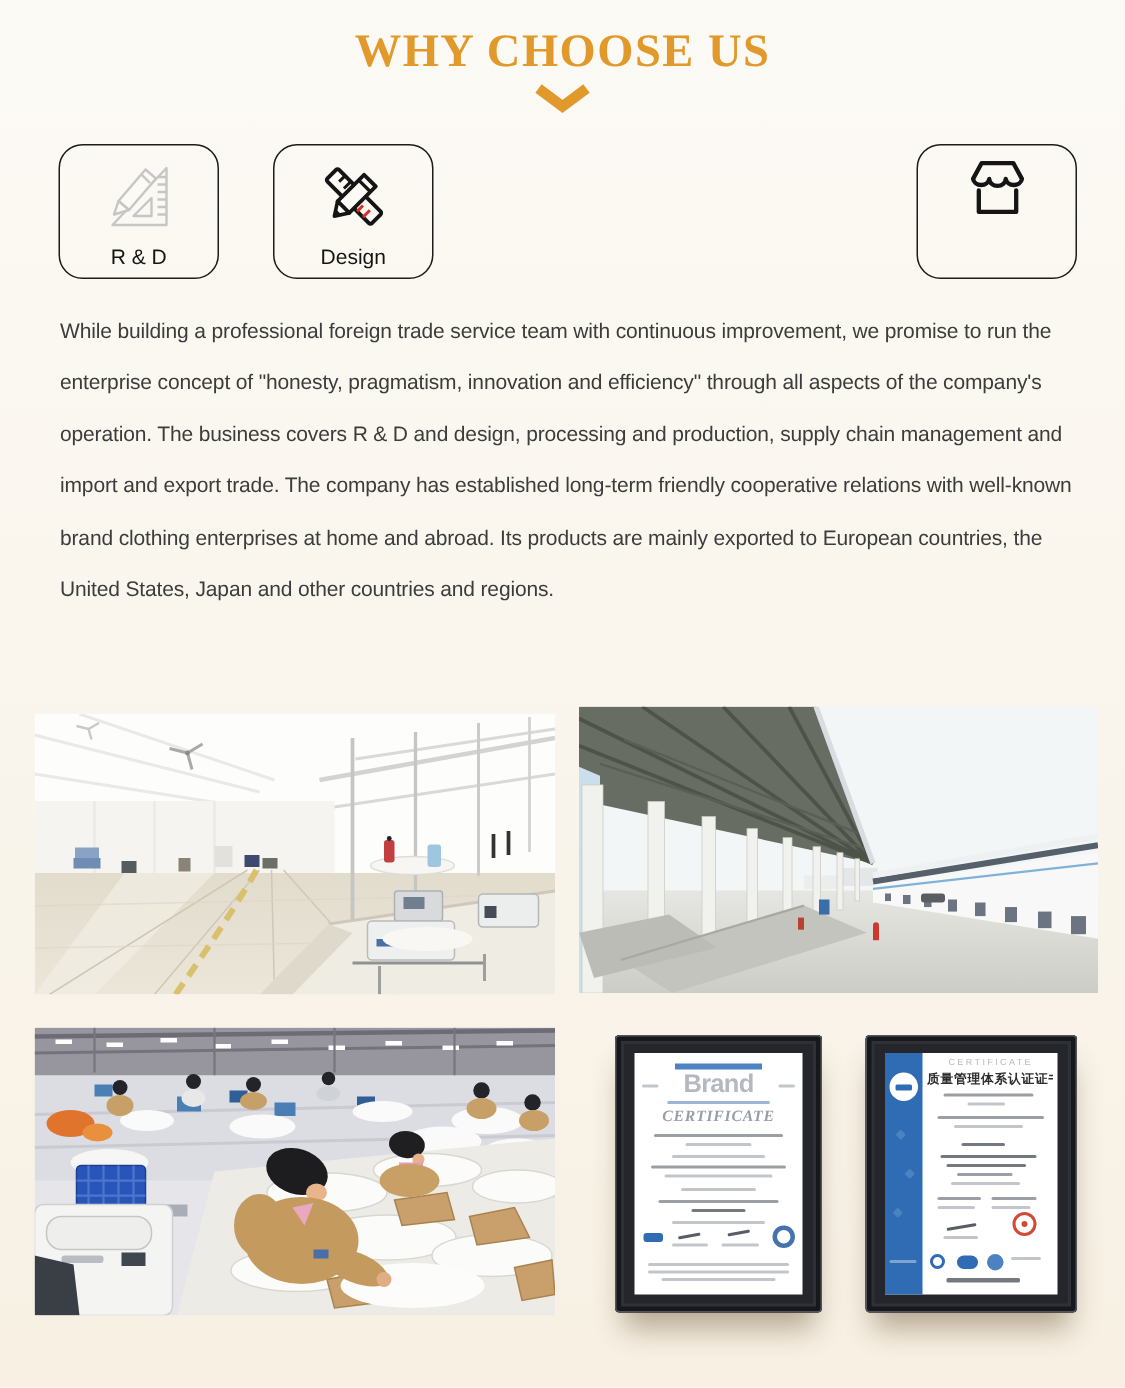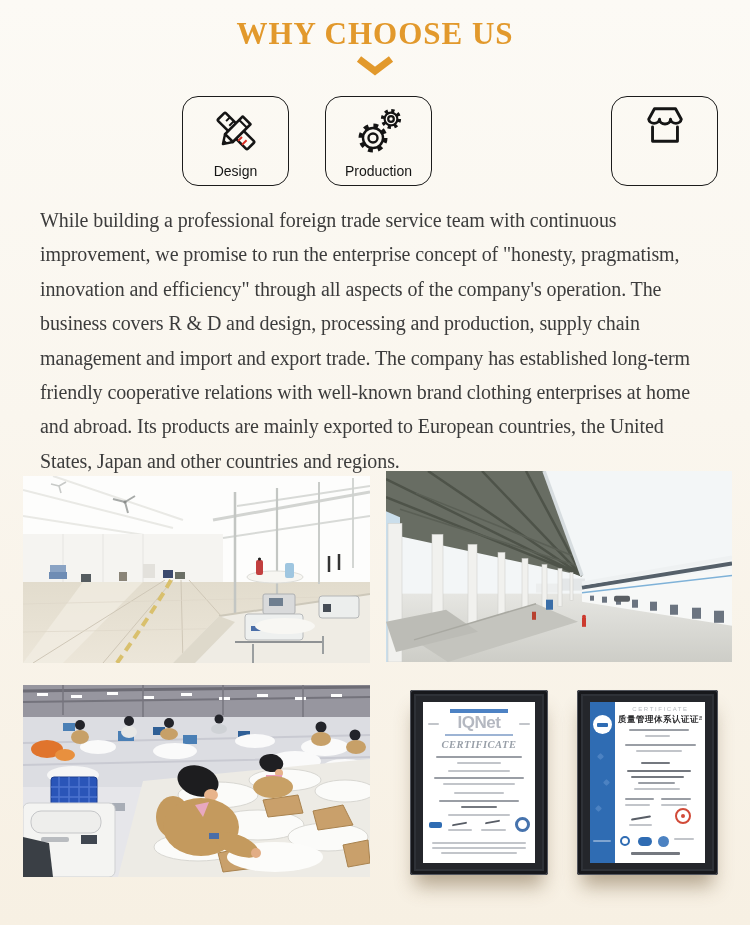--- a/index.html
+++ b/index.html
@@ -25,21 +25,21 @@
   .feature .ficon { position:absolute; top:9px; left:50%; transform:translateX(-50%); }
   .f5 .ficon { top:5px; }
   .feature-label {
     position:absolute; bottom:6px; left:2px; right:2px; text-align:center;
     font-size:14px; line-height:16px; color:#151515;
   }
   .f5 .feature-label { bottom:3px; }
   
   .about {
     position:absolute; top:203px; left:40px; width:676px;
-    font-size:20px; line-height:34.4px; letter-spacing:-0.1px; color:#3c3c3c;font-family:Liberation Serif, serif;
+    font-size:14px; line-height:34.4px; letter-spacing:-0.1px; color:#3c3c3c;
   }
   
   .photo { position:absolute; overflow:hidden; }
   .photo svg { display:block; width:100%; height:100%; }
   .ph1 { left:23px;  top:476px; width:347px; height:187px; }
   .ph2 { left:386px; top:471px; width:346px; height:191px; }
   .ph3 { left:23px;  top:685px; width:347px; height:192px; }
   
   .cert {
     position:absolute; top:690px; height:185px;
@@ -86,51 +86,51 @@
 </head>
 <body>
 
 <div class="page">
 
   <h1 class="title">WHY CHOOSE US</h1>
   <svg class="chevron" width="38" height="20" viewBox="0 0 38 20">
     <polyline points="3,3 19,15 35,3" fill="none" stroke="#e2992c" stroke-width="7"></polyline>
   </svg>
 
+  <div class="feature f1">
+    <svg class="ficon" width="52" height="50" viewBox="0 0 52 50">
+      <g fill="none" stroke="#c6c6c6" stroke-width="1.6" stroke-linejoin="round">
+        <path d="M44 6 L44 44 L8 44 Z"></path>
+        <path d="M34 38 L34 26 L22 38 Z"></path>
+        <path d="M38 12 H44 M38 17 H44 M38 22 H44 M38 27 H44 M38 32 H44 M38 37 H44"></path>
+        <path d="M12 28 L30 7 L37 13 L19 34 Z" fill="#fcfaf4"></path>
+        <path d="M12 28 L9 37 L19 34 Z" fill="#fcfaf4"></path>
+        <path d="M27 10 L33 16"></path>
+      </g>
+    </svg>
+    <div class="feature-label">R &amp; D</div>
+  </div>
 
   <div class="feature f2">
     <svg class="ficon" width="52" height="50" viewBox="0 0 52 50">
       <g transform="rotate(45 26 25)">
         <rect x="5" y="19.5" width="42" height="11" rx="1.5" fill="#fcfaf4" stroke="#151515" stroke-width="2.6"></rect>
         <path d="M12 19.5 V25 M17.5 19.5 V26" stroke="#151515" stroke-width="2"></path>
         <path d="M34.5 30.5 V25 M40 30.5 V24" stroke="#d93025" stroke-width="2"></path>
       </g>
       <g transform="rotate(-45 26 25)">
         <path d="M16 19.5 H41 V30.5 H16 Z" fill="#fcfaf4" stroke="#151515" stroke-width="2.6" stroke-linejoin="round"></path>
         <path d="M16 19.5 L7.5 25 L16 30.5 Z" fill="#fcfaf4" stroke="#151515" stroke-width="2.4" stroke-linejoin="round"></path>
         <path d="M11.5 22.4 L7.5 25 L11.5 27.6 Z" fill="#151515"></path>
         <path d="M36 19.5 V30.5" stroke="#151515" stroke-width="2.2"></path>
       </g>
     </svg>
     <div class="feature-label">Design</div>
   </div>
 
-  <div class="feature f3">
-    <svg class="ficon" width="52" height="50" viewBox="0 0 52 50">
-      <g fill="none" stroke="#141414">
-        <circle cx="20" cy="32" r="12" stroke-width="5" stroke-dasharray="4.6 4.83"></circle>
-        <circle cx="20" cy="32" r="10" stroke-width="2.4"></circle>
-        <circle cx="20" cy="32" r="4.5" stroke-width="2.4"></circle>
-        <circle cx="38" cy="13" r="8" stroke-width="4.2" stroke-dasharray="3.1 3.18"></circle>
-        <circle cx="38" cy="13" r="6.4" stroke-width="2.2"></circle>
-        <circle cx="38" cy="13" r="2.8" stroke-width="2.2"></circle>
-      </g>
-    </svg>
-    <div class="feature-label">Production</div>
-  </div>
 
 
   <div class="feature f5">
     <svg class="ficon" width="50" height="46" viewBox="0 0 52 48">
       <g fill="none" stroke="#151515" stroke-width="3" stroke-linejoin="round" stroke-linecap="round">
         <path d="M15 7 H37 L43 18 A5.7 4.9 0 0 1 31.7 18 A5.7 4.9 0 0 1 20.3 18 A5.7 4.9 0 0 1 9 18 L15 7 Z"></path>
         <path d="M13 26 V41 H39 V26"></path>
       </g>
     </svg>
   </div>
@@ -339,21 +339,21 @@
           <ellipse cx="214" cy="160" rx="23" ry="10" fill="#c49a5e"></ellipse>
         </g>
       <circle cx="233" cy="168" r="5" fill="#e2ad85"></circle>
       <rect x="186" y="148" width="10" height="6" fill="#4a6ea8"></rect>
     </svg>
   </figure>
 
   <div class="cert c1">
     <div class="paper">
       <div class="iqnet-topbar"></div>
-      <div class="iqnet-logo">IQNet</div>
+      <div class="iqnet-logo">Brand</div>
       <div class="bar" style="top:21px;left:5px;width:11px;"></div>
       <div class="bar" style="top:21px;right:5px;width:11px;"></div>
       <div class="iqnet-sub"></div>
       <div class="cert-word">CERTIFICATE</div>
       <div class="bar dk" style="top:54px;left:12%;width:76%;"></div>
       <div class="bar" style="top:60px;left:30%;width:40%;"></div>
       <div class="bar" style="top:68px;left:22%;width:56%;"></div>
       <div class="bar dk" style="top:75px;left:10%;width:80%;"></div>
       <div class="bar" style="top:81px;left:18%;width:64%;"></div>
       <div class="bar" style="top:90px;left:28%;width:44%;"></div>

